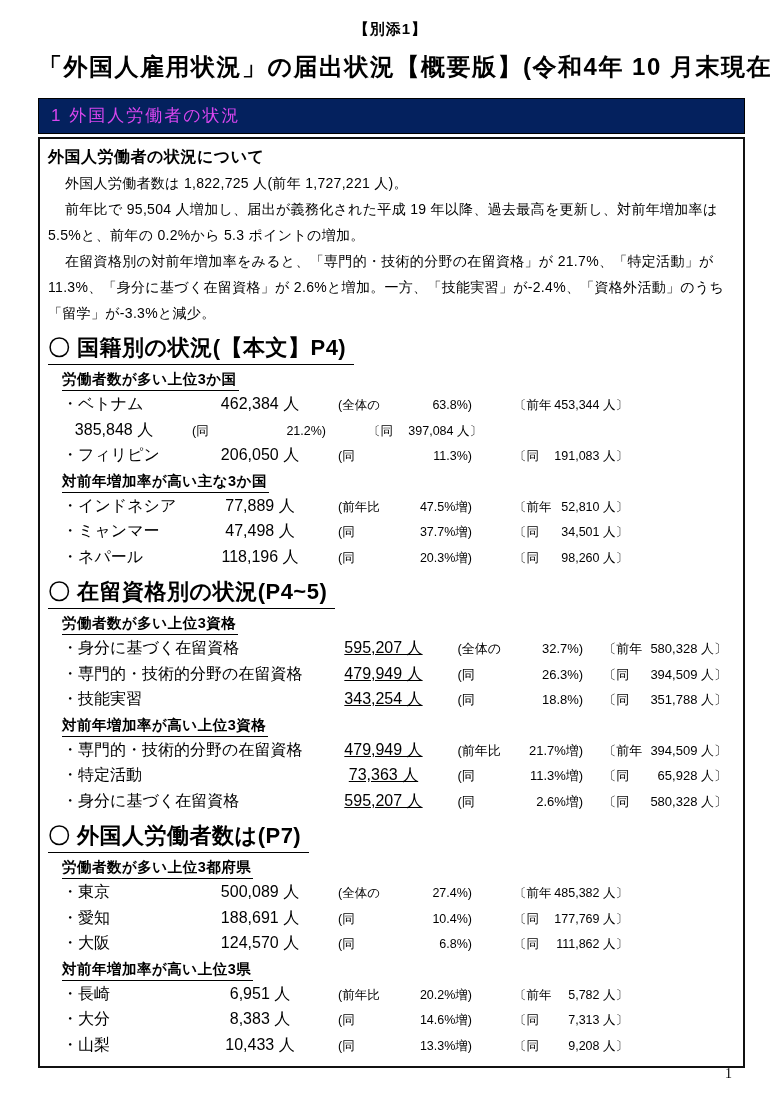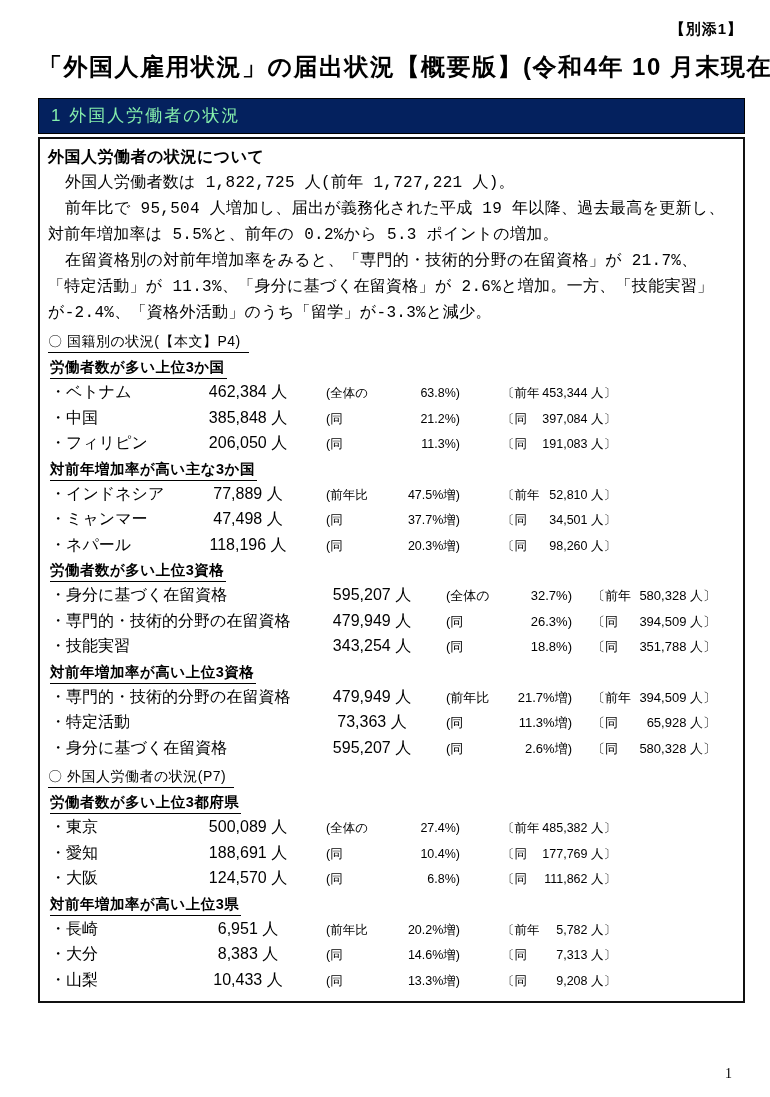--- a/index.html
+++ b/index.html
@@ -7,73 +7,72 @@
     position:relative;
     width:770px; height:1097px;
     background:#fff;
     box-sizing:border-box;
     padding:20px 25px 0 38px;
     font-family:"Liberation Sans","DejaVu Sans",sans-serif;
     color:#000;
     overflow:hidden;
   }
   .attach {
-    text-align:right;
+    text-align:center;
     font-weight:bold;
     font-size:15px;
     letter-spacing:1px;
     padding-right:2px;
   }
   .title {
     margin-top:12px;
     font-size:24px;
     font-weight:bold;
     letter-spacing:1.5px;
     white-space:nowrap;
   }
   .bar {
     margin-top:15px;
     background:#04215e;
     border:1px solid #000;
-    color:#86efac;
+    color:#d946ef;
     font-size:17px;
     letter-spacing:2px;
     padding:5px 10px 6px 12px;
   }
   .box {
     margin-top:3px;
     border:2px solid #111;
     padding:5px 16px 8px 8px;
   }
   .box-heading {
     font-size:16px;
     font-weight:bold;
     line-height:26px;
     letter-spacing:0.5px;
   }
   .para {
     margin:0;
-    font-size:16px;
+    font-size:14px;
     line-height:26px;
     text-indent:17px;
     letter-spacing:0.3px;
-    font-family:Liberation Mono, monospace;
   }
   .sec-heading {
     margin:7px 0 2px 0;
-    font-size:14px;
-    font-weight:normal;
+    font-size:22px;
+    font-weight:bold;
     letter-spacing:0.5px;
   }
   .sec-heading .u {
     display:inline-block;
     border-bottom:1.5px solid #000;
     padding:0 8px 1px 0;
   }
-  .group { margin-left:2px; }
+  .group { margin-left:14px; }
   .sub-heading {
     margin:3px 0 1px 0;
     font-size:14.5px;
     font-weight:bold;
     letter-spacing:0.5px;
     display:inline-block;
     border-bottom:1.5px solid #000;
     padding:0 2px 1px 0;
   }
   .row {
@@ -87,21 +86,21 @@
   .c-value { width:104px; text-align:center; }
   .c-note, .c-prev {
     display:flex;
     justify-content:space-between;
     font-size:12.5px;
   }
   .c-note { width:134px; margin-left:26px;text-align:right; }
   .c-prev { width:114px; margin-left:42px; }
   
   .wide .c-label { width:270px; }
-  .wide .c-value { width:104px; }
+  .wide .c-value { width:104px;text-decoration:underline; }
   .wide .c-note  { width:126px; margin-left:22px; font-size:13px; }
   .wide .c-prev  { width:124px; margin-left:20px; font-size:13px; }
   .pagenum {
     position:absolute;
     bottom:15px; right:38px;
     font-family:"Liberation Serif","DejaVu Serif",serif;
     font-size:14px;
   }
 </style>
 </head>
@@ -136,21 +135,20 @@
       <span class="n-left">(全体の</span>
       <span class="n-right">63.8%)</span>
     </span>
     <span class="c-prev">
       <span class="p-left">〔前年</span>
       <span class="p-right">453,344 人〕</span>
     </span>
   </div>
 
   <div class="row">
-    <span class="c-label">・中国</span>
     <span class="c-value">385,848 人</span>
     <span class="c-note">
       <span class="n-left">(同</span>
       <span class="n-right">21.2%)</span>
     </span>
     <span class="c-prev">
       <span class="p-left">〔同</span>
       <span class="p-right">397,084 人〕</span>
     </span>
   </div>
@@ -210,20 +208,21 @@
       <span class="p-left">〔同</span>
       <span class="p-right">98,260 人〕</span>
     </span>
   </div>
 </div>
   </div>
 </div>
   </section>
 
   <section class="data-section wide">
+    <h2 class="sec-heading"><span class="u">〇 在留資格別の状況(P4~5)</span></h2>
     <div class="groups">
   <div class="group">
     <h3 class="sub-heading">労働者数が多い上位3資格</h3>
     <div class="rows">
   <div class="row">
     <span class="c-label">・身分に基づく在留資格</span>
     <span class="c-value">595,207 人</span>
     <span class="c-note">
       <span class="n-left">(全体の</span>
       <span class="n-right">32.7%)</span>
@@ -302,21 +301,21 @@
       <span class="p-left">〔同</span>
       <span class="p-right">580,328 人〕</span>
     </span>
   </div>
 </div>
   </div>
 </div>
   </section>
 
   <section class="data-section narrow">
-    <h2 class="sec-heading"><span class="u">〇 外国人労働者の状況(P7)</span></h2>
+    <h2 class="sec-heading"><span class="u">〇 外国人労働者数は(P7)</span></h2>
     <div class="groups">
   <div class="group">
     <h3 class="sub-heading">労働者数が多い上位3都府県</h3>
     <div class="rows">
   <div class="row">
     <span class="c-label">・東京</span>
     <span class="c-value">500,089 人</span>
     <span class="c-note">
       <span class="n-left">(全体の</span>
       <span class="n-right">27.4%)</span>

